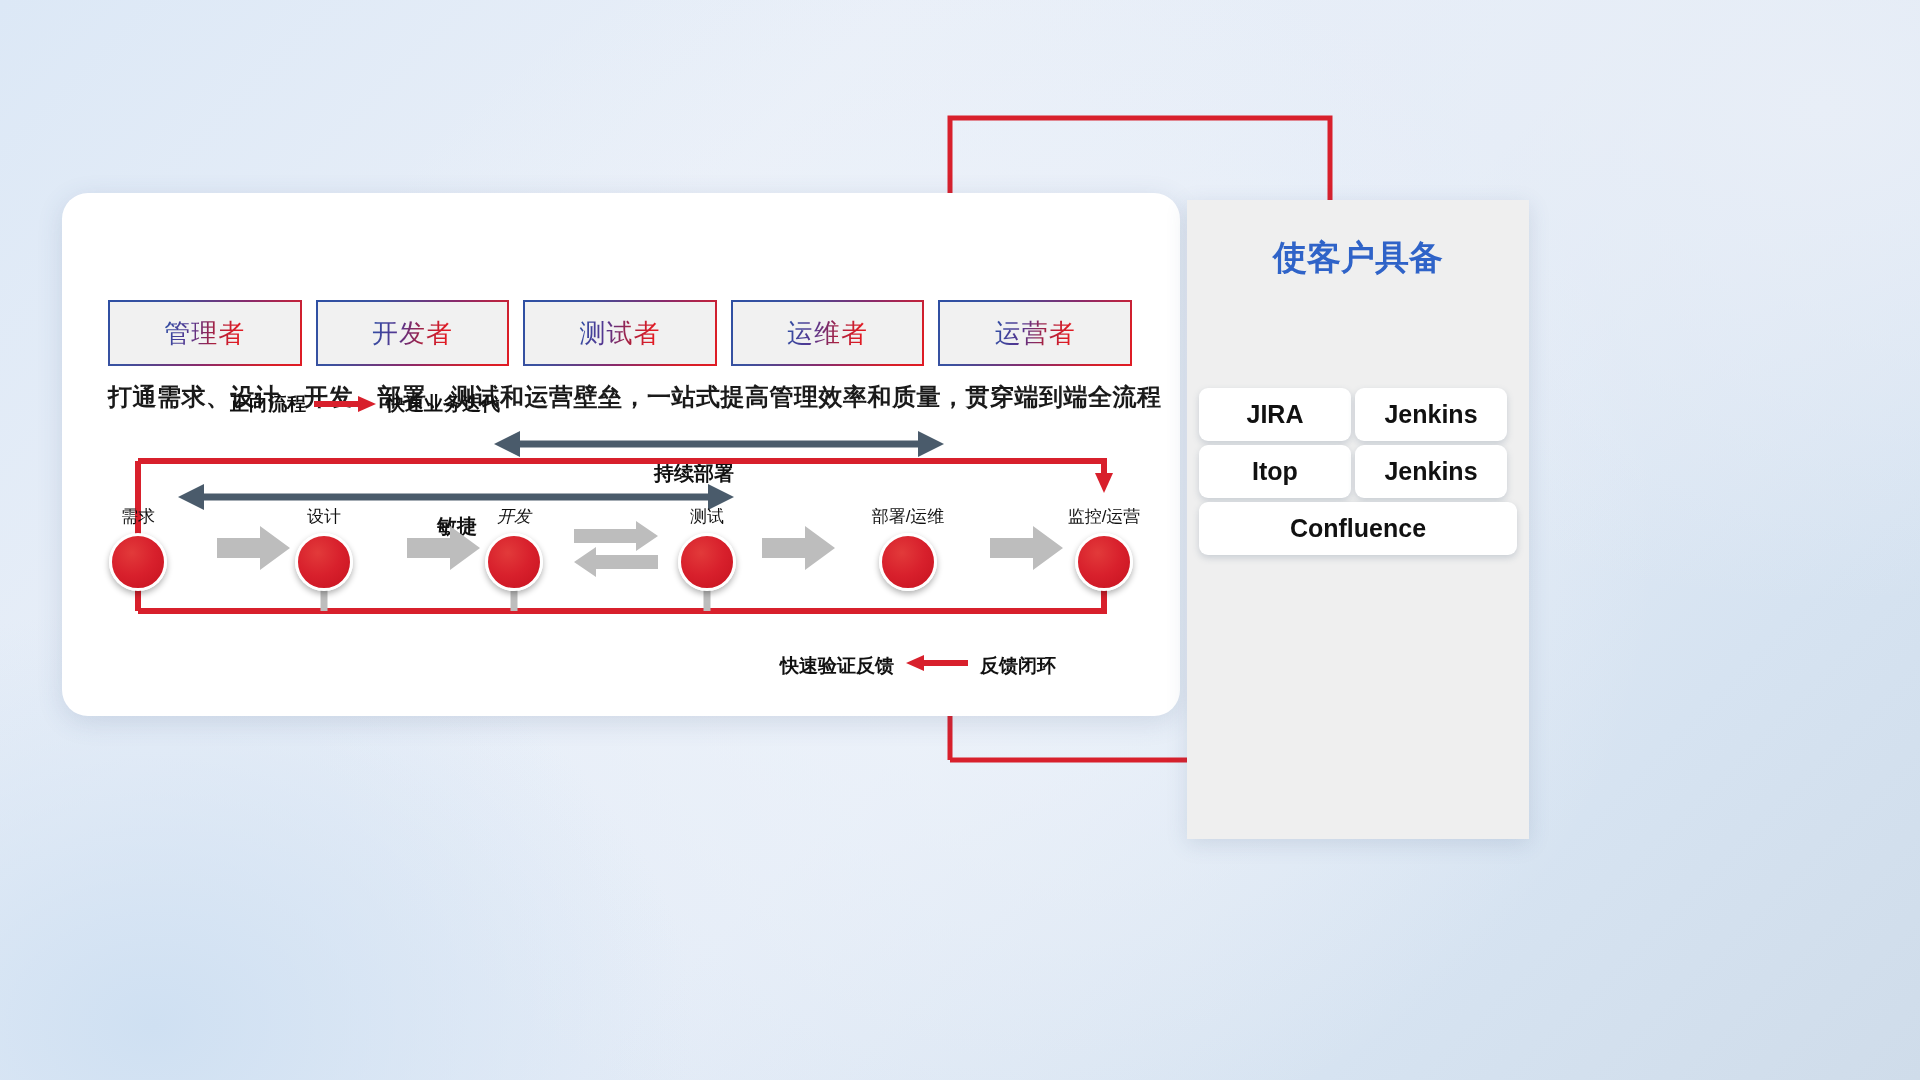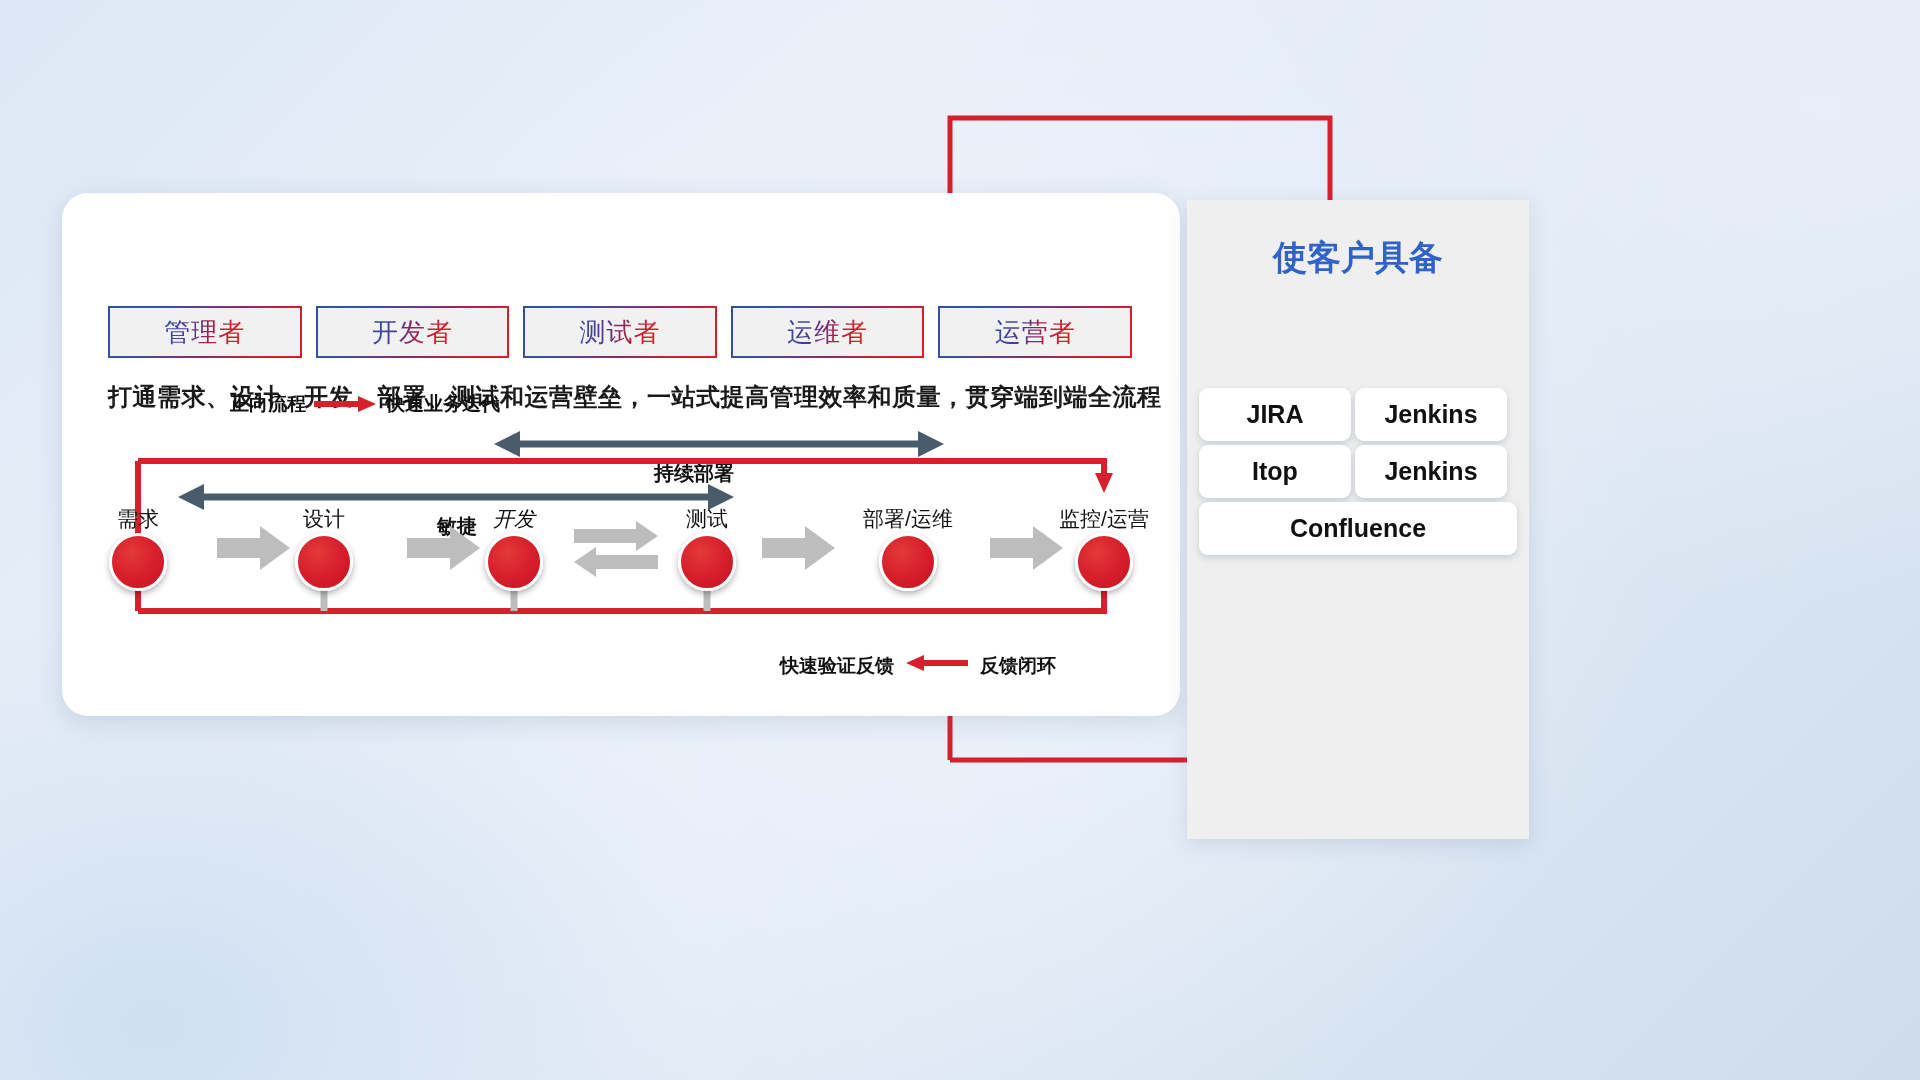--- a/index.html
+++ b/index.html
@@ -19,21 +19,21 @@
   .bracket { position:absolute; }
 
   
   .card {
     position:absolute; left:62px; top:193px; width:1118px; height:523px;
     background:#ffffff; border-radius:26px;
     box-shadow: 0 6px 26px rgba(60,90,130,0.16);
   }
 
   
-  .roles { position:absolute; left:48px; top:115px; width:1020px; height:48px; display:flex; gap:18px; }
+  .roles { position:absolute; left:48px; top:109px; width:1020px; height:62px; display:flex; gap:18px; }
   .role {
     flex:1 1 0; position:relative;
     background:#f1f1f1;
     display:flex; align-items:center; justify-content:center;
   }
   .role::before{
     content:""; position:absolute; inset:-2px; z-index:0;
     background: linear-gradient(128deg, #2e4fa3 0%, #3a52a0 26%, #8a2a6b 58%, #d81f28 86%, #e01b24 100%);
   }
   .role::after{
@@ -65,21 +65,21 @@
     position:absolute; left:718px; top:460px;
     display:flex; align-items:flex-start; gap:12px;
     font-size:19px; font-weight:bold; color:#111;
   }
 
   
   .flow-label {
     position:absolute; font-size:20px; font-weight:bold; color:#111; white-space:nowrap;margin-top:48px;
   }
   .node-label {
-    position:absolute; font-size:21px; color:#111; white-space:nowrap;
+    position:absolute; font-size:17px; color:#111; white-space:nowrap;
     text-align:left; transform:translateX(-50%);
   }
 
   
   .node {
     position:absolute; width:58px; height:58px; border-radius:50%;
     background: radial-gradient(circle at 38% 32%, #e23a3a 0%, #d8202c 48%, #c6121f 100%);
     border:3px solid #ffffff;
     box-shadow: 0 3px 6px rgba(0,0,0,0.30);
     transform:translate(-50%,0);

